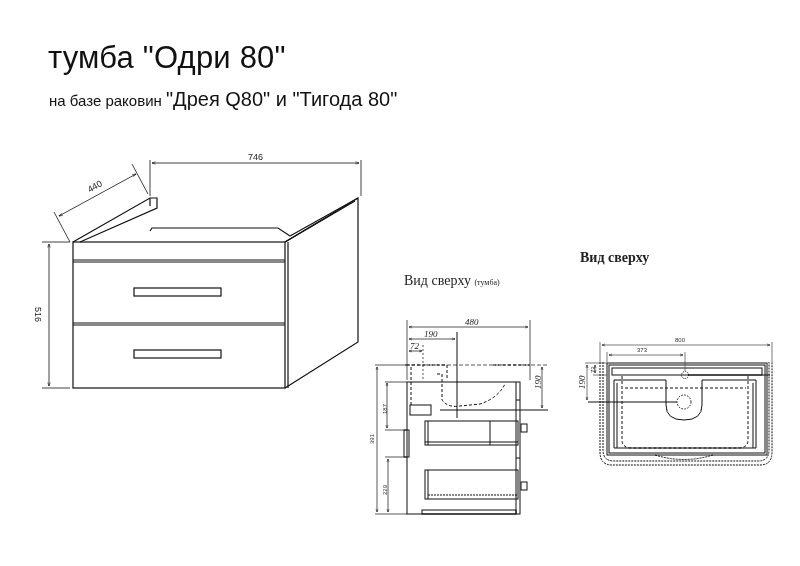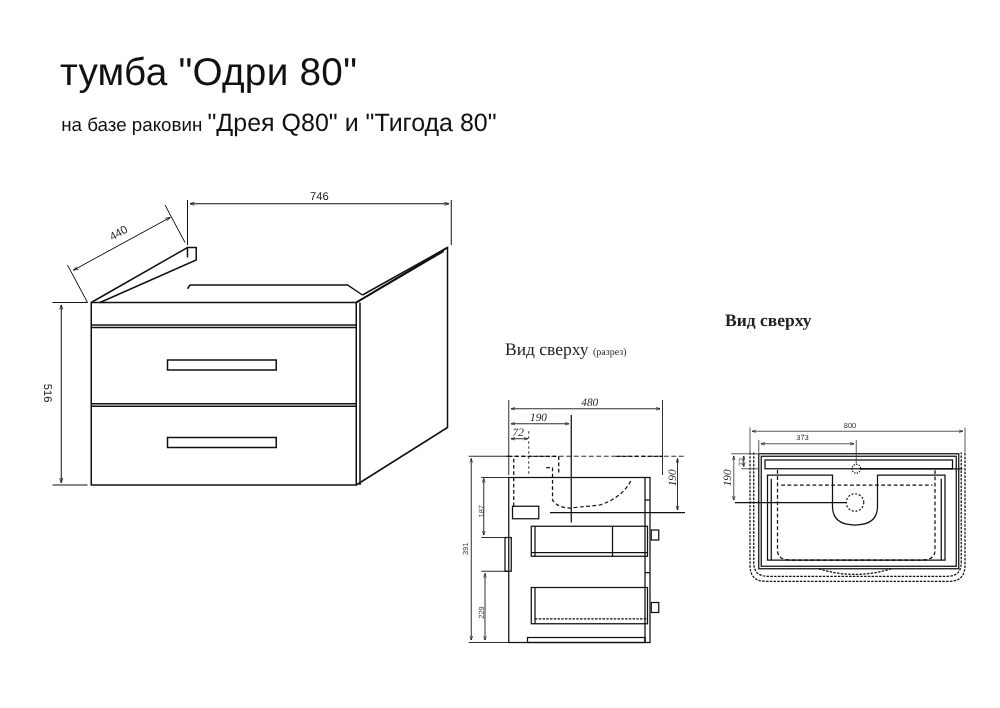--- a/index.html
+++ b/index.html
@@ -14,21 +14,21 @@
     .dim { font-family: "Liberation Sans", sans-serif; font-size: 9px; fill: #222; }
     .dim-i { font-family: "Liberation Serif", serif; font-style: italic; font-size: 9px; fill: #222; }
     .dim-s { font-family: "Liberation Sans", sans-serif; font-size: 6px; fill: #333; }
   </style>
 </head>
 <body>
 
 <div class="title">тумба "Одри 80"</div>
 <div class="subtitle"><span class="small">на базе раковин </span><span class="big">"Дрея Q80" и "Тигода 80"</span></div>
 
-<div class="view-label" style="left:404px; top:273px; font-size:14px;"><span>Вид сверху </span><span class="sub">(разрез)</span></div>
+<div class="view-label" style="left:404px; top:273px; font-size:14px;"><span>Вид сверху </span><span class="sub">(тумба)</span></div>
 <div class="view-label" style="left:580px; top:250px; font-size:14px;font-weight:bold;">Вид сверху</div>
 
 <svg width="800" height="566" viewBox="0 0 800 566" xmlns="http://www.w3.org/2000/svg">
   <defs>
     <marker id="arr" viewBox="0 0 10 10" refX="9" refY="5" markerWidth="5" markerHeight="5" orient="auto-start-reverse">
       <path d="M0,2 L10,5 L0,8" fill="none" stroke="#111" stroke-width="1.5"></path>
     </marker>
   </defs>
 
   <g stroke="#111" fill="none" stroke-width="1.2">

